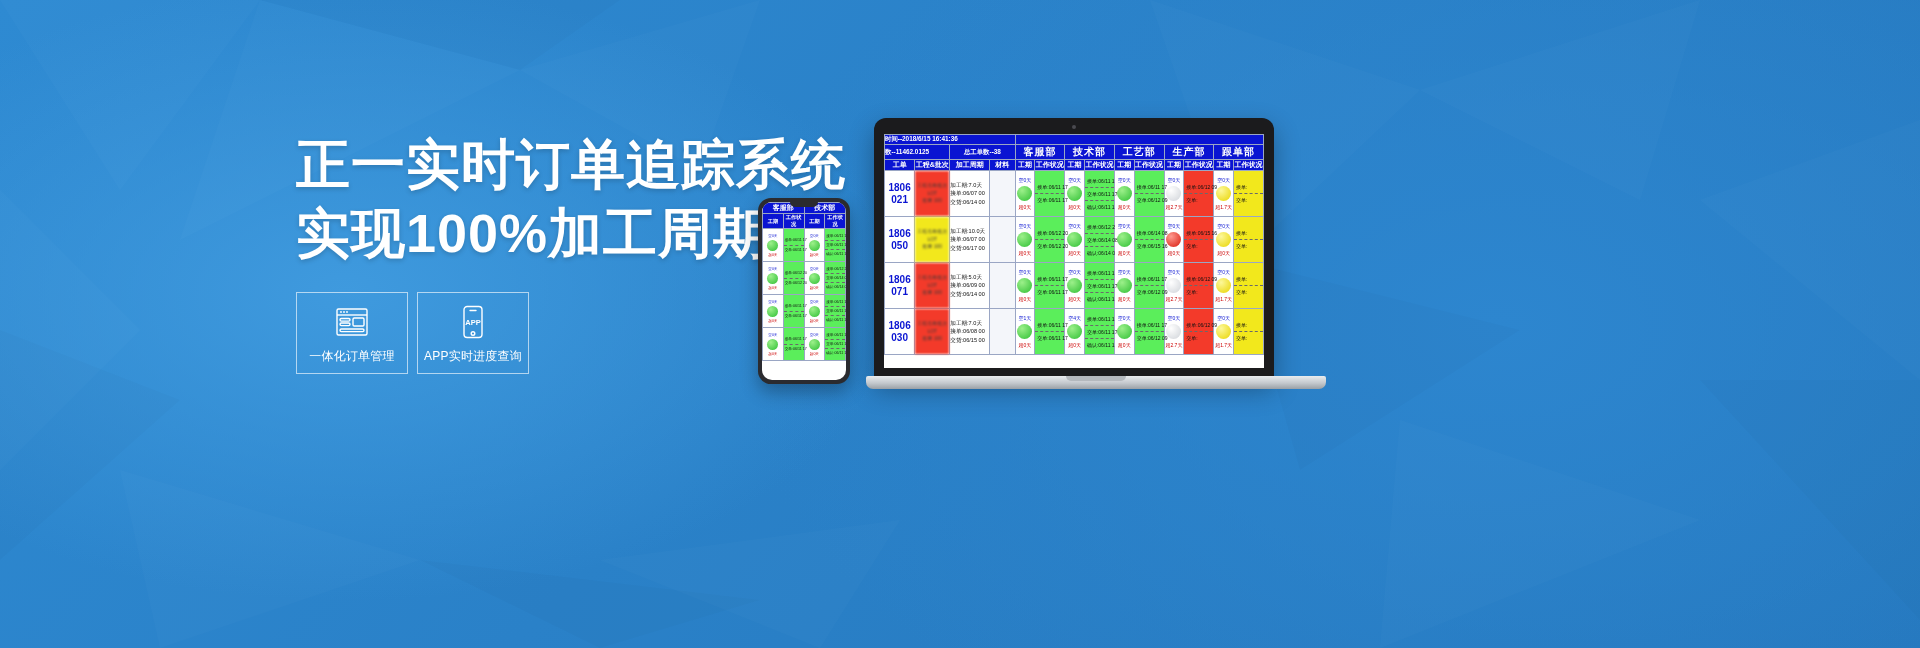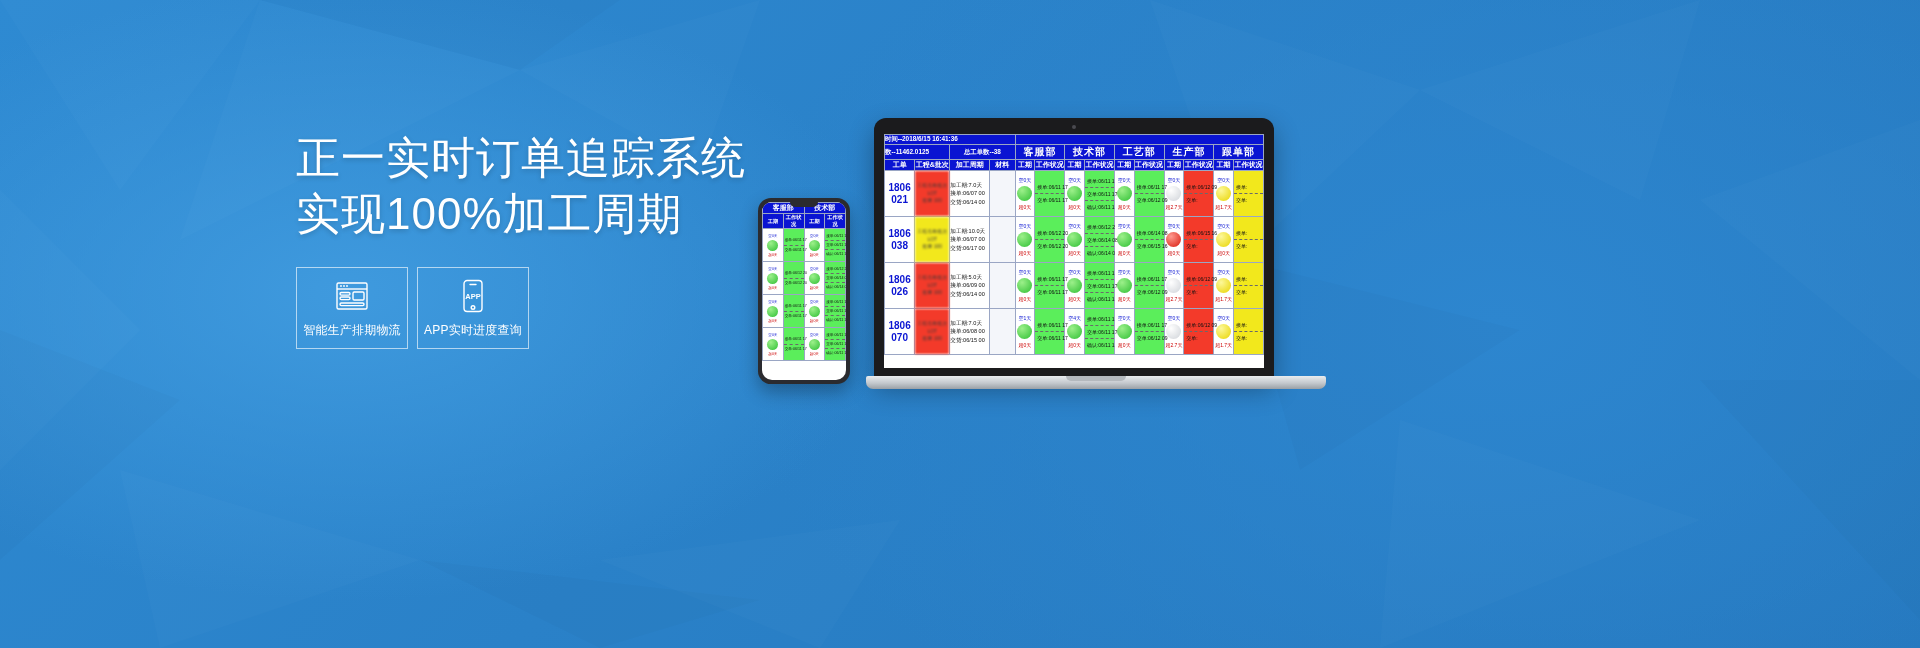--- a/index.html
+++ b/index.html
@@ -17,22 +17,22 @@
       radial-gradient(ellipse 1100px 700px at 78% 50%, #2d86cf 0%, rgba(45,134,207,0) 70%),
       linear-gradient(135deg, #2e8ad2 0%, #2a81c8 45%, #2577bd 100%);
     overflow: hidden;
   }
   
   #facets { position:absolute; inset:0; opacity:.5; }
   
   .copy { position: absolute; left: 296px; top: 130px; width: 620px; }
   .headline {
     color: #ffffff;
-    font-size: 44px;
-    font-weight: normal;
+    font-size: 54px;
+    font-weight: bold;
     line-height: 1.28;
     letter-spacing: 1px;
     text-shadow: 0 2px 5px rgba(0,0,0,.18);
     white-space: nowrap;
   }
   .features { display: flex; margin-top: 24px; }
   .feature {
     width: 112px; height: 82px;
     border: 1px solid rgba(255,255,255,.62);
     display: flex; flex-direction: column;
@@ -154,21 +154,21 @@
             <line x1="2" y1="8" x2="32" y2="8"></line>
             <circle cx="6" cy="5" r="0.9" fill="#fff" stroke="none"></circle>
             <circle cx="9" cy="5" r="0.9" fill="#fff" stroke="none"></circle>
             <circle cx="12" cy="5" r="0.9" fill="#fff" stroke="none"></circle>
             <rect x="18" y="11" width="11" height="8" rx="1.2"></rect>
             <rect x="5" y="11.5" width="10" height="2.6" rx="1.3"></rect>
             <rect x="5" y="16" width="10" height="2.6" rx="1.3"></rect>
             <rect x="5" y="22" width="24" height="2.6" rx="1.3"></rect>
           </svg>
         </span>
-        <span class="flabel">智能生产排期物流</span>
+        <span class="flabel">一体化订单管理</span>
       </div>
 
 
       <div class="feature">
         <span class="ficon">
           <svg width="26" height="34" viewBox="0 0 26 34" fill="none" stroke="#ffffff" stroke-width="1.4">
             <rect x="4" y="1.5" width="18" height="31" rx="3.2"></rect>
             <line x1="10" y1="5.5" x2="16" y2="5.5" stroke-linecap="round"></line>
             <circle cx="13" cy="28.5" r="1.8"></circle>
             <text x="13" y="20" font-family="Liberation Sans, sans-serif" font-size="7.5" font-weight="bold" fill="#ffffff" stroke="none" text-anchor="middle">APP</text>
@@ -422,21 +422,21 @@
                   </div>
                 </td>
                 <td class="bg-y">
                   <div class="stat">接单:</div>
                   <div class="stat sep">交单:</div>
                 </td>
               </tr>
               <tr style="height: 46px;">
                 <td class="wo">
                   <div>1806</div>
-                  <div>038</div>
+                  <div>050</div>
                 </td>
                 <td class="proj" style="background: rgb(242, 232, 28);">
                   <div>工程名称批次</div>
                   <div>LOT</div>
                   <div>批量 100</div>
                 </td>
                 <td class="cycle">
                   <div>加工期:10.0天</div>
                   <div>接单:06/07 00</div>
                   <div>交货:06/17 00</div>
@@ -495,21 +495,21 @@
                   </div>
                 </td>
                 <td class="bg-y">
                   <div class="stat">接单:</div>
                   <div class="stat sep">交单:</div>
                 </td>
               </tr>
               <tr style="height: 46px;">
                 <td class="wo">
                   <div>1806</div>
-                  <div>026</div>
+                  <div>071</div>
                 </td>
                 <td class="proj" style="background: rgb(243, 58, 42);">
                   <div>工程名称批次</div>
                   <div>LOT</div>
                   <div>批量 100</div>
                 </td>
                 <td class="cycle">
                   <div>加工期:5.0天</div>
                   <div>接单:06/09 00</div>
                   <div>交货:06/14 00</div>
@@ -568,21 +568,21 @@
                   </div>
                 </td>
                 <td class="bg-y">
                   <div class="stat">接单:</div>
                   <div class="stat sep">交单:</div>
                 </td>
               </tr>
               <tr style="height: 46px;">
                 <td class="wo">
                   <div>1806</div>
-                  <div>070</div>
+                  <div>030</div>
                 </td>
                 <td class="proj" style="background: rgb(243, 58, 42);">
                   <div>工程名称批次</div>
                   <div>LOT</div>
                   <div>批量 100</div>
                 </td>
                 <td class="cycle">
                   <div>加工期:7.0天</div>
                   <div>接单:06/08 00</div>
                   <div>交货:06/15 00</div>

